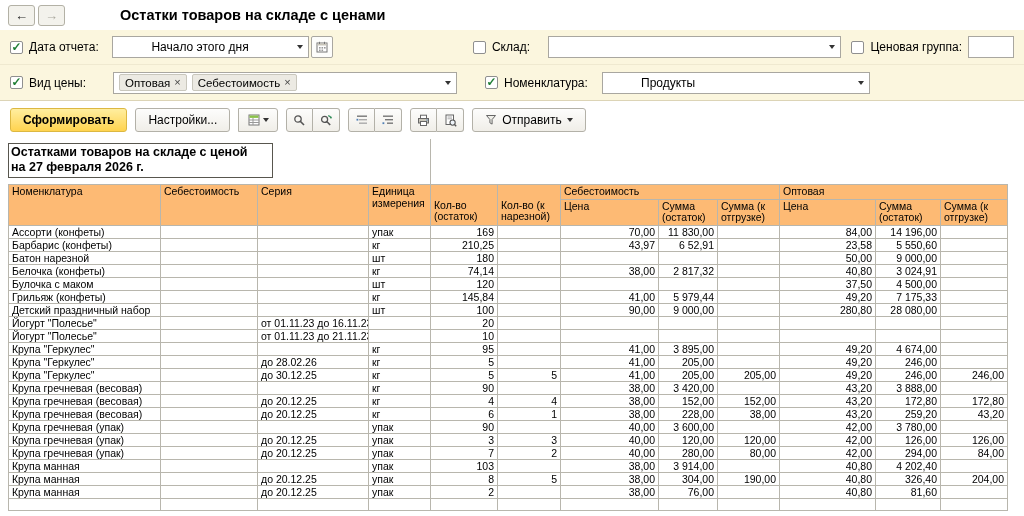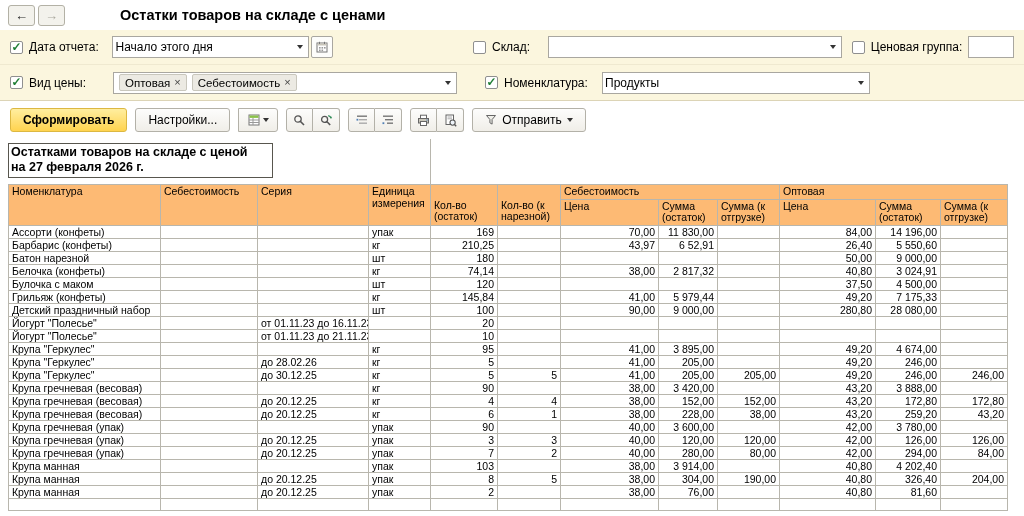--- a/index.html
+++ b/index.html
@@ -17,21 +17,21 @@
   
   .filters { background:#fbf6de; border-bottom:1px solid #dcd4b6; }
   .frow { display:flex; align-items:center; height:34px; padding:0 10px; }
   .frow + .frow { border-top:1px solid #efe9d0; height:36px; }
   .cb { width:13px; height:13px; flex:0 0 13px; background:#fff; border:1px solid #8f8f8f;
     border-radius:2px; font-size:12px; line-height:11px; text-align:center; color:#1e7e34;
     font-weight:bold; cursor:pointer; overflow:hidden; }
   .flabel { font-size:12px; margin-left:6px; white-space:nowrap; }
   .combo { display:flex; align-items:center; height:22px; background:#fff;
     border:1px solid #a9a7a0; margin-left:6px; }
-  .combo .val { font-size:12px; padding:0 2px; flex:1; white-space:nowrap; overflow:hidden; }
+  .combo .val { font-size:12px; padding:0 18px; flex:1; white-space:nowrap; overflow:hidden;margin-left:20px; }
   .combo .spacer { flex:1; }
   .combo .dd { width:16px; height:100%; flex:0 0 16px; display:flex; align-items:center;
     justify-content:center; cursor:pointer; }
   .tri { display:inline-block; width:0; height:0; border-left:3.5px solid transparent;
     border-right:3.5px solid transparent; border-top:4px solid #333; }
   .sqbtn { width:22px; height:22px; border:1px solid #a9a7a0; background:#fdfdfb;
     display:flex; align-items:center; justify-content:center; margin-left:2px; cursor:pointer;
     border-radius:2px; }
   .tag { display:inline-flex; align-items:center; gap:4px; background:#eceae3;
     border:1px solid #c9c7bd; border-radius:2px; padding:0 5px; height:17px; font-size:11.5px;
@@ -308,21 +308,21 @@
           <tr>
             <td>Барбарис (конфеты)</td>
             <td></td>
             <td></td>
             <td>кг</td>
             <td class="num">210,25</td>
             <td class="num"></td>
             <td class="num">43,97</td>
             <td class="num">6 52,91</td>
             <td class="num"></td>
-            <td class="num">26,40</td>
+            <td class="num">23,58</td>
             <td class="num">5 550,60</td>
             <td class="num"></td>
           </tr>
           <tr>
             <td>Батон нарезной</td>
             <td></td>
             <td></td>
             <td>шт</td>
             <td class="num">180</td>
             <td class="num"></td>

